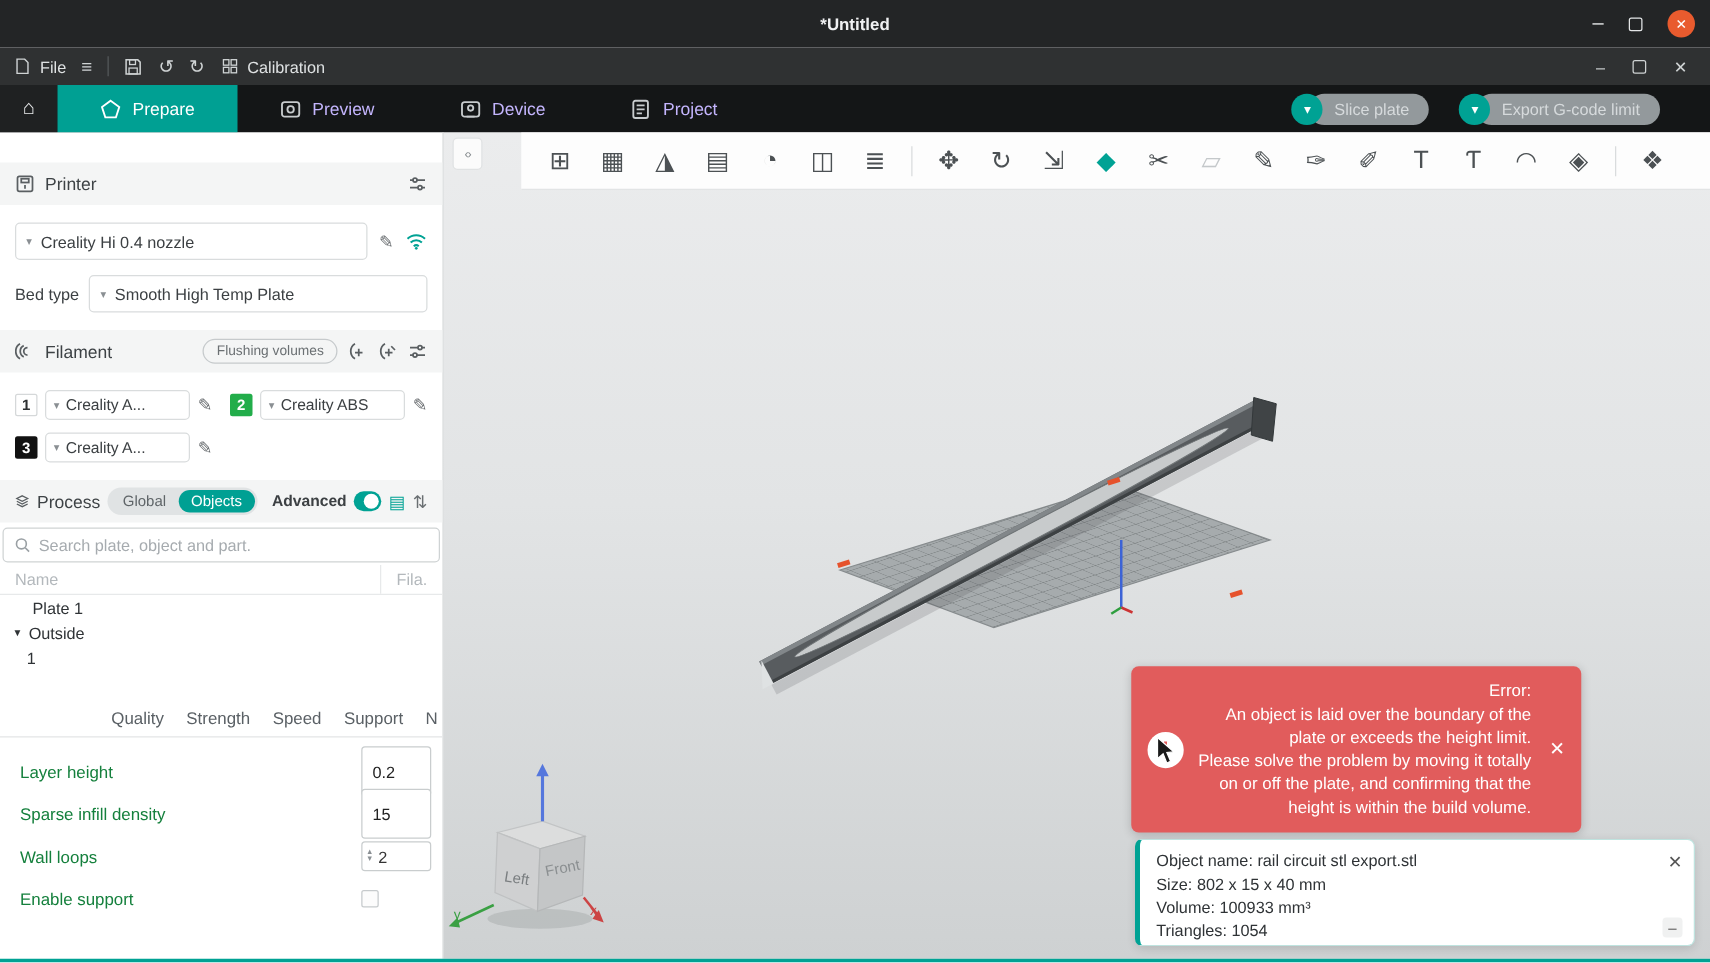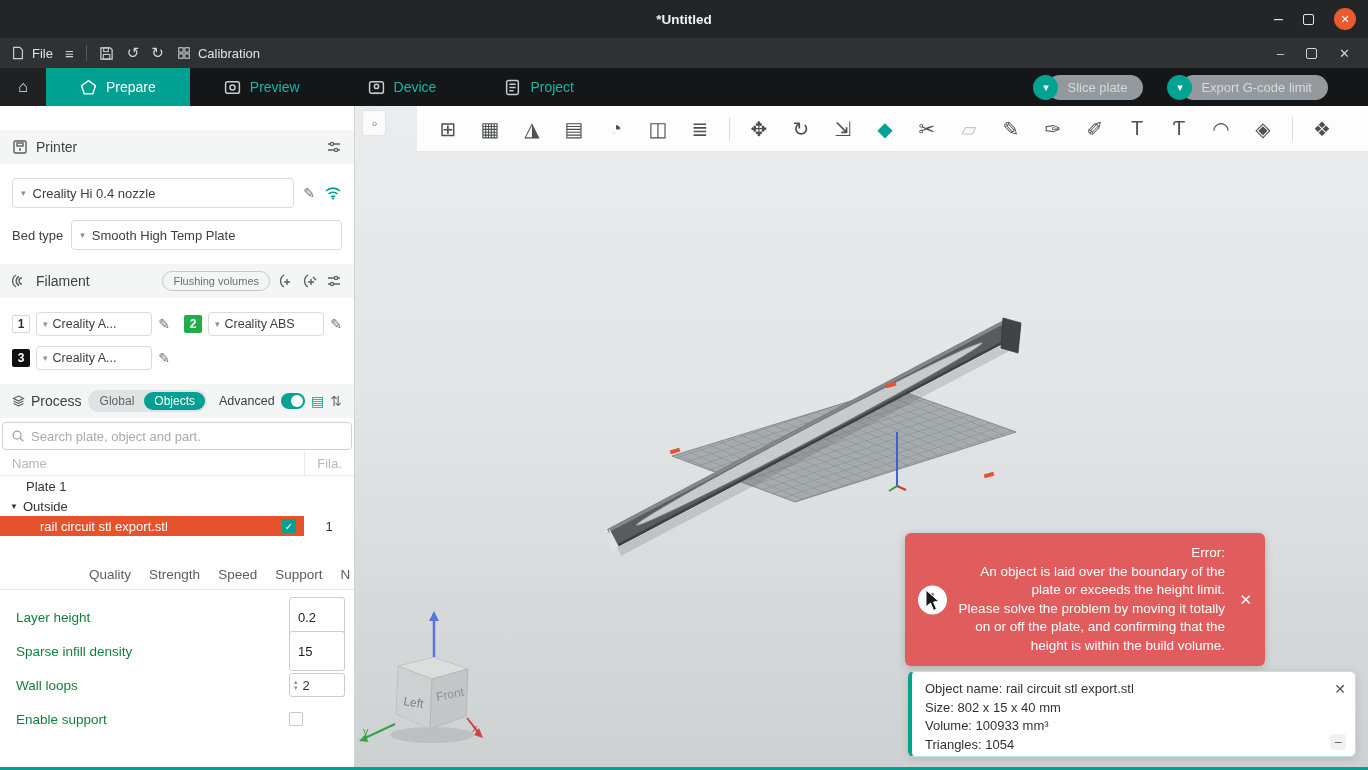--- a/index.html
+++ b/index.html
@@ -20,21 +20,21 @@
   .menubar .mi { display:flex; align-items:center; gap:6px; font-size:13px; }
   .micon { width:16px; height:16px; display:inline-flex; align-items:center; justify-content:center; color:#cfd3d4; }
   .mdivider { width:1px; height:16px; background:#55595b; }
   .mglyph { font-size:15px; color:#cfd3d4; }
   .menubar .mctrls { margin-left:auto; display:flex; align-items:center; gap:22px; padding-right:8px; color:#cfd3d4; }
   .mctrls .wrestore { border-color:#cfd3d4; }
 
   
   .tabbar { position:absolute; top:68px; left:0; right:0; height:38px; background:#141617; display:flex; align-items:stretch; }
   .homebox { width:46px; background:#1f2122; display:flex; align-items:center; justify-content:center; color:#e8eaeb; font-size:16px; }
-  .tab { display:flex; align-items:center; gap:9px; padding:0 34px; color:#14b8a6; font-size:14px; }
+  .tab { display:flex; align-items:center; gap:9px; padding:0 34px; color:#c4b5fd; font-size:14px; }
   .tab svg { width:17px; height:17px; stroke:#c7cbcd; fill:none; stroke-width:1.4; }
   .tab.active { background:#00a093; color:#fff; }
   .tab.active svg { stroke:#fff; }
   .tbactions { margin-left:auto; display:flex; align-items:center; gap:24px; padding-right:40px; }
   .actionbtn { display:flex; align-items:center; }
   .abcircle { width:25px; height:25px; border-radius:50%; background:#00a294; color:#fff; display:flex; align-items:center; justify-content:center; font-size:11px; z-index:2; margin-right:-11px; }
   .abpill { height:25px; border-radius:13px; background:#93999c; color:#d6dadc; display:flex; align-items:center; padding:0 16px 0 20px; font-size:13px; }
 
   
   .sidebar { position:absolute; top:106px; left:0; bottom:3px; width:355px; background:#fff; border-right:1px solid #d2d5d6; overflow:hidden; }
@@ -55,21 +55,21 @@
   .filslot { display:flex; align-items:center; gap:6px; }
   .numbox { width:18px; height:18px; border-radius:2px; display:flex; align-items:center; justify-content:center; font-size:12px; font-weight:bold; }
   .numbox.n1 { background:#fff; border:1px solid #d5d8d9; color:#2d3032; }
   .numbox.n2 { background:#22ad4a; color:#fff; }
   .numbox.n3 { background:#111; color:#fff; }
   .filslot .selectbox { flex:1; height:24px; font-size:12.5px; padding:0 6px; gap:5px; overflow:hidden; white-space:nowrap; }
   .prochead { margin-top:14px; gap:6px; }
   .seg { display:flex; background:#e0e3e4; border-radius:11px; padding:2px; font-size:12px; }
   .seg .segitem { padding:2px 10px; color:#5f6568; border-radius:9px; }
   .seg .segitem.on { background:#00a093; color:#fff; }
-  .advlabel { font-size:12.5px; color:#3c4043; margin-left:6px; }
+  .advlabel { font-size:12.5px; color:#3c4043; margin-left:6px;font-weight:bold; }
   .toggle { width:30px; height:16px; border-radius:8px; background:#00a294; position:relative; }
   .toggle .knob { position:absolute; top:2px; right:2px; width:12px; height:12px; border-radius:50%; background:#fff; }
   .procicon { color:#00a294; font-size:14px; }
   .procicon2 { color:#6a6f72; font-size:14px; }
   .searchrow { margin:4px 2px 0 2px; height:28px; border:1px solid #cfd3d4; border-radius:4px; display:flex; align-items:center; gap:6px; padding:0 8px; }
   .searchrow svg { width:14px; height:14px; stroke:#9aa0a4; fill:none; stroke-width:1.5; }
   .searchrow input { border:0; outline:none; flex:1; font:13px "Liberation Sans", sans-serif; color:#333; background:transparent; }
   .searchrow input::placeholder { color:#a6abaf; }
   .treehdr { margin-top:2px; height:24px; border-bottom:1px solid #e7e9ea; display:flex; align-items:center; color:#b3b8bc; font-size:13px; }
   .treehdr .hname { flex:1; padding-left:12px; }
@@ -327,24 +327,20 @@
     <span class="tf"></span>
   </div>
   <div class="trow">
     <span class="tn indent0">
       <span class="treearrow">▼</span>
       <span>Outside</span>
     </span>
     <span class="tf"></span>
   </div>
   <div class="trow selected">
-    <span class="tn">
-      <span>rail circuit stl export.stl</span>
-      <span class="cbx-checked">✓</span>
-    </span>
     <span class="tf">1</span>
   </div>
 
   <div class="ptabs">
     <span class="ptab active">Frequent</span>
     <span class="ptab">Quality</span>
     <span class="ptab">Strength</span>
     <span class="ptab">Speed</span>
     <span class="ptab">Support</span>
     <span class="ptab">N</span>

